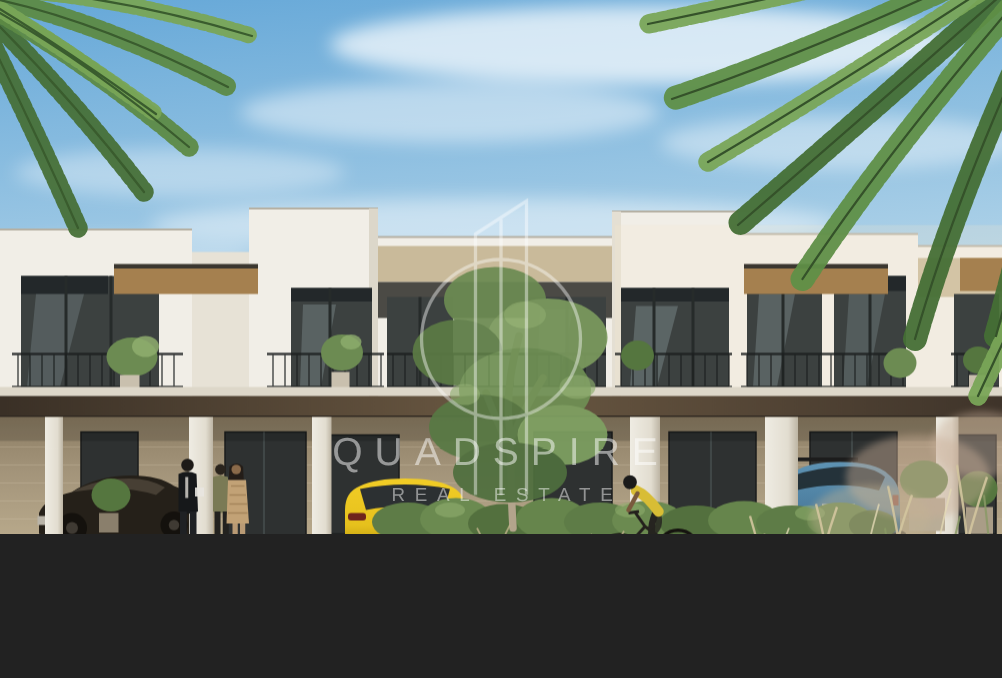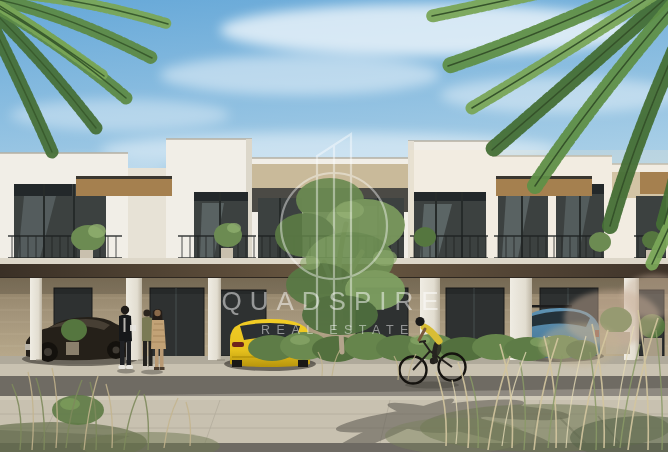--- a/index.html
+++ b/index.html
@@ -1,16 +1,16 @@
 <!DOCTYPE html>
 <html style="--sky_top: #66a8d8; --sky_mid: #a9cfe7; --sky_low: #dbe8ee; --facade: #f1eee7; --facade_shade: #ddd7c9; --stone: #c9ba9a; --soffit_wood: #a5804f; --canopy_dark: #4a3c2e; --window_dark: #3c4140; --window_frame: #23282a; --railing: #1d2020; --ground_wall: #a3947a; --column: #efece3; --sidewalk: #c9c2b1; --road: #8f8a81; --shadow: #55524b; --paving: #c8c1b0; --bottom_band: #6e6a63; --tree_green: #6c8b52; --tree_green_dark: #55763f; --tree_green_light: #8fae6e; --palm_green: #5d8a46; --palm_green_light: #79a557; --palm_green_dark: #477038; --grass_beige: #d3c59e; --grass_green: #8a9a66; --car_dark: #252019; --car_yellow: #e6c11d; --car_blue: #5e93b4; --watermark_white: #ffffff;"><head>
 <meta charset="utf-8">
 <style>
   html,body{margin:0;padding:0;background:#222;}
-  .stage{width:668px;height:452px;position:relative;overflow:hidden;font-family:"Liberation Sans",sans-serif;}
+  .stage{width:668px;height:356px;position:relative;overflow:hidden;font-family:"Liberation Sans",sans-serif;}
   .stage svg{display:block;}
   text{font-family:"Liberation Sans",sans-serif;}
 </style>
 </head>
 <body>
 
 <div class="stage">
 <svg width="668" height="452" viewBox="0 0 668 452">
   <defs>
     <linearGradient id="skyG" x1="0" y1="0" x2="0.12" y2="1">

